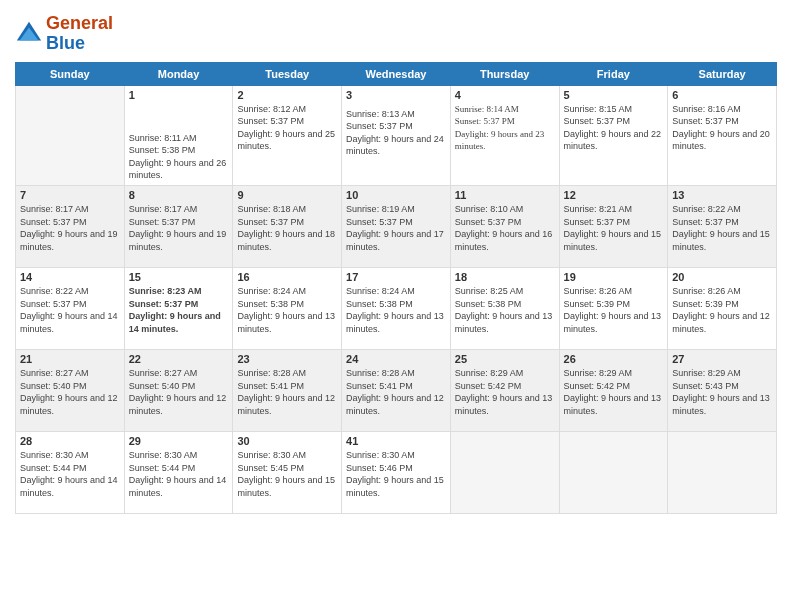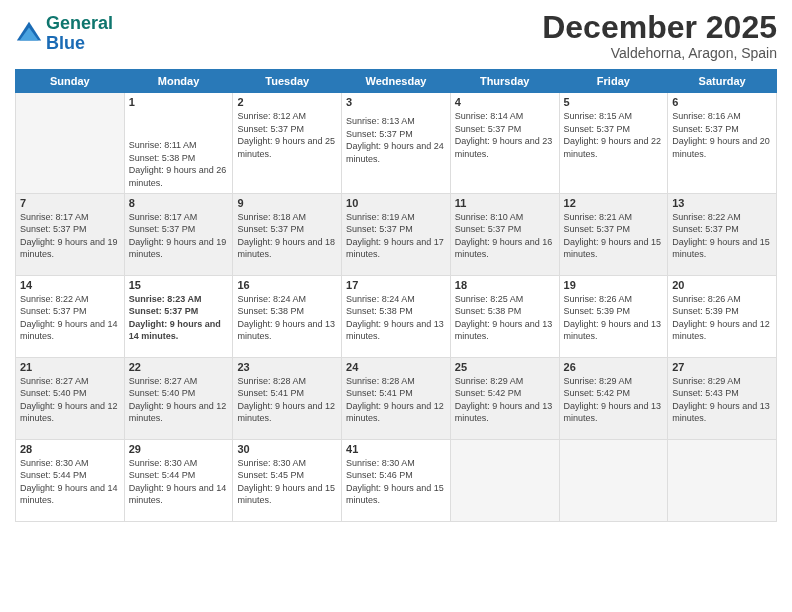--- a/index.html
+++ b/index.html
@@ -98,27 +98,23 @@
 <body>
 
 <div class="container">
   <div class="header-area">
     <div class="logo">
       <svg class="logo-icon" viewBox="0 0 30 30">
         <polygon points="15,2 28,22 2,22" fill="#1a6bb5"></polygon>
         <polygon points="15,8 25,22 5,22" fill="#4aa3e0"></polygon>
       </svg>
       <div class="logo-text">
-        <span style="color:#0f766e;">General</span><br>
+        <span style="color:#c2410c;">General</span><br>
         <span style="color:#1a6bb5;">Blue</span>
       </div>
-    </div>
-    <div class="title-area">
-      <div class="month-year">December 2025</div>
-      <div class="location">Valdehorna, Aragon, Spain</div>
     </div>
   </div>
 
   <table class="calendar">
     <thead>
       <tr>
         <th>Sunday</th>
         <th>Monday</th>
         <th>Tuesday</th>
         <th>Wednesday</th>
@@ -143,21 +139,21 @@
 Daylight: 9 hours and 25 minutes.</div>
           </td>
           <td>
             <span class="day-num">3</span>
             <div class="day-info" style="white-space: pre-line; margin-top: 7px;">Sunrise: 8:13 AM
 Sunset: 5:37 PM
 Daylight: 9 hours and 24 minutes.</div>
           </td>
           <td>
             <span class="day-num">4</span>
-            <div class="day-info" style="white-space: pre-line;">Sunrise: 8:14 AM
+            <div class="day-info" style="white-space: pre-line; font-family: Liberation Serif, serif;">Sunrise: 8:14 AM
 Sunset: 5:37 PM
 Daylight: 9 hours and 23 minutes.</div>
           </td>
           <td>
             <span class="day-num">5</span>
             <div class="day-info" style="white-space: pre-line;">Sunrise: 8:15 AM
 Sunset: 5:37 PM
 Daylight: 9 hours and 22 minutes.</div>
           </td>
           <td>

